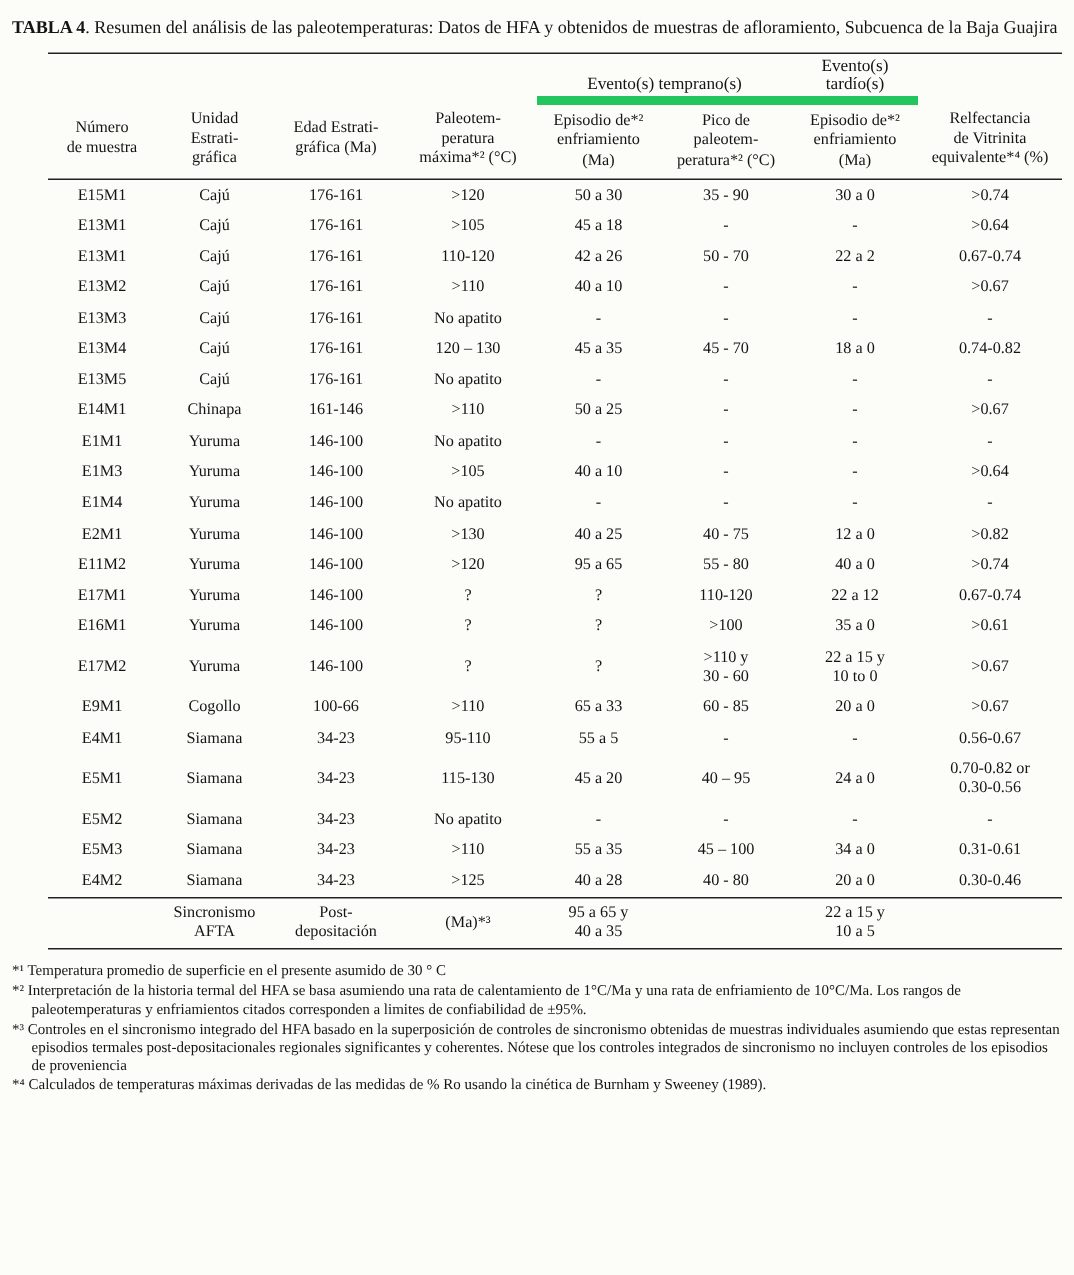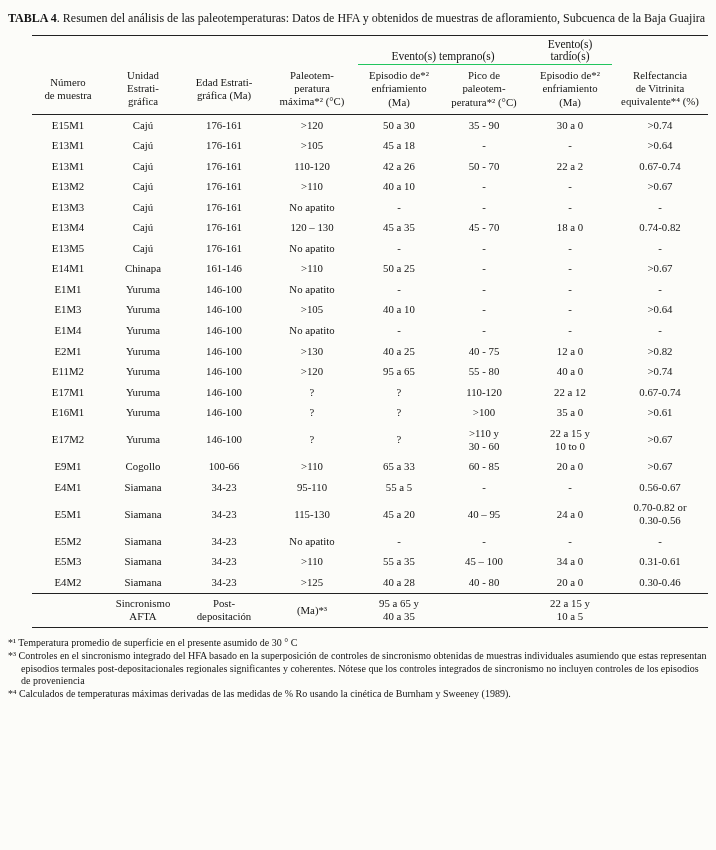--- a/index.html
+++ b/index.html
@@ -37,21 +37,21 @@
     font-weight: normal;
     text-align: center;
     vertical-align: middle;
     white-space: pre-line;
   }
   thead .group-row th {
     font-size: 11.5px;
     padding: 2px 2px 2px 2px;
     vertical-align: bottom;
   }
-  thead .group-row th.grouped { border-bottom: 1px solid #22c55e; }
+  thead .group-row th.grouped { border-bottom: 6px solid #22c55e; }
   thead .col-row th {
     font-size: 10.8px;
     line-height: 1.22;
     padding: 4px 1px 5px 1px;
     border-bottom: 1px solid #222;
   }
   tbody td {
     font-size: 10.8px;
     line-height: 1.2;
     padding: 3.8px 2px;
@@ -353,15 +353,16 @@
         <td></td>
         <td>22 a 15  y
 10 a 5</td>
         <td></td>
       </tr>
     </tbody>
 </table>
 
 <div class="footnotes">
     <p class="footnote">*¹ Temperatura promedio de superficie en el presente asumido de 30 ° C</p>
+    <p class="footnote">*² Interpretación de la historia termal del HFA se basa asumiendo una rata de calentamiento de 1°C/Ma y una rata de enfriamiento de 10°C/Ma. Los rangos de paleotemperaturas y enfriamientos citados corresponden a limites de confiabilidad de ±95%.</p>
     <p class="footnote">*³ Controles en el sincronismo integrado del HFA basado en la superposición de controles de sincronismo obtenidas de muestras individuales asumiendo que estas representan episodios termales post-depositacionales regionales significantes y coherentes. Nótese que los controles integrados de sincronismo no incluyen controles de los episodios de proveniencia</p>
     <p class="footnote">*⁴ Calculados de temperaturas máximas derivadas de las medidas de % Ro usando la cinética de Burnham y Sweeney (1989).</p>
   </div>
 
 </body></html>

